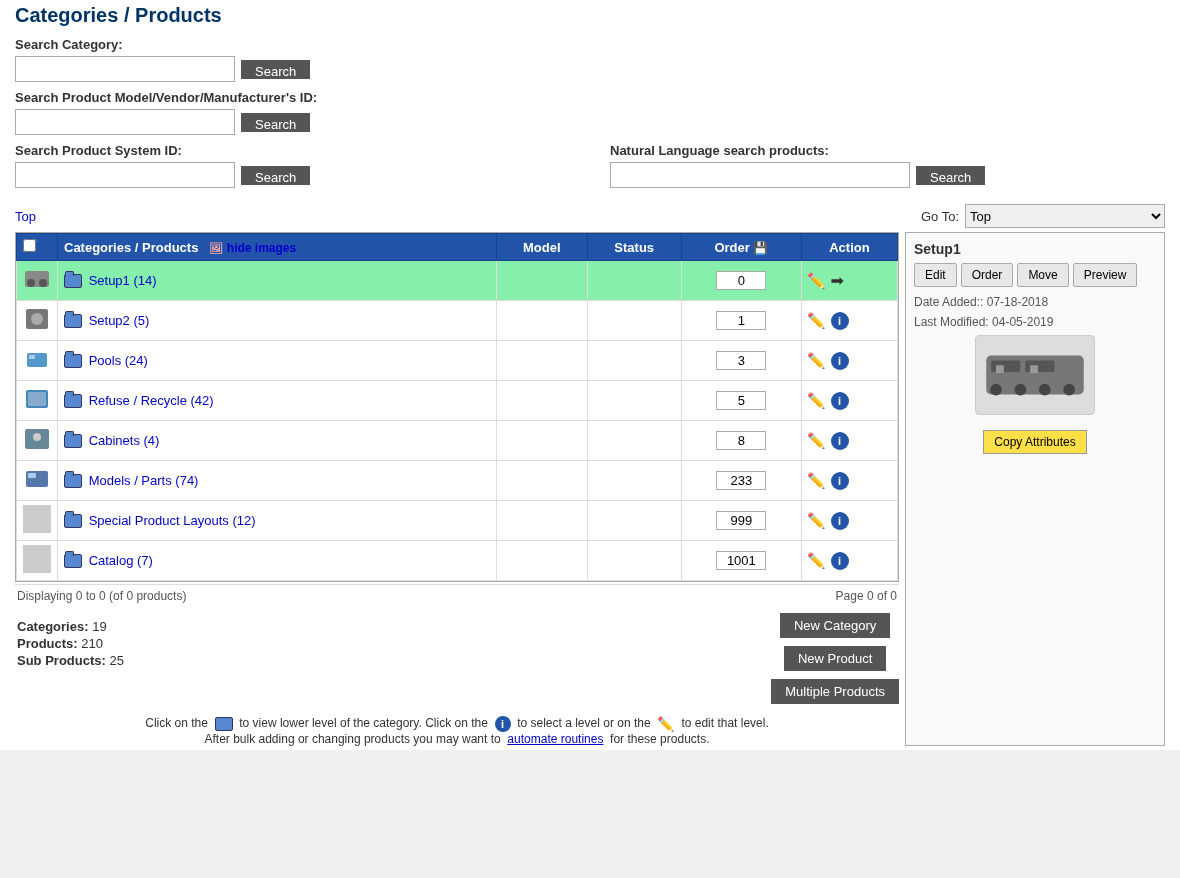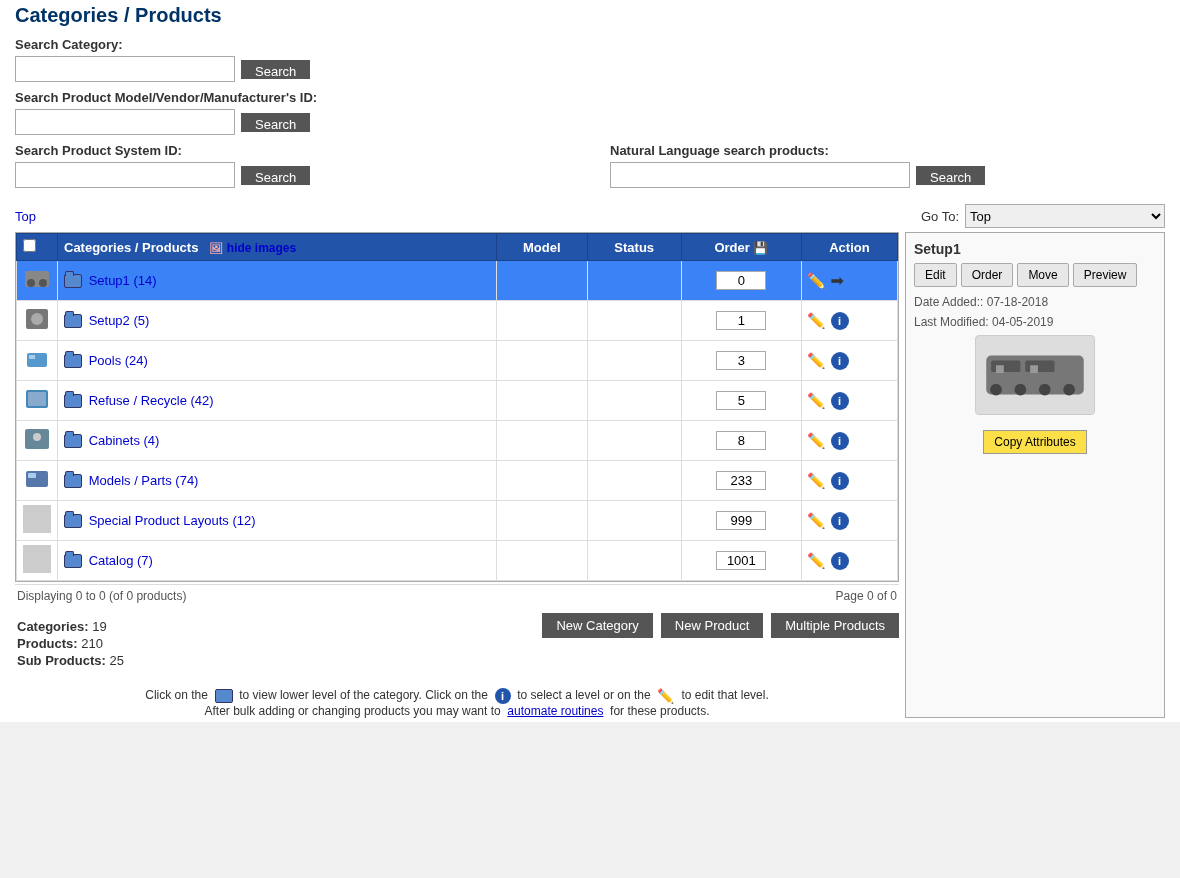--- a/index.html
+++ b/index.html
@@ -17,21 +17,21 @@
     .goto-row { display: flex; justify-content: space-between; align-items: center; margin: 8px 0 4px 0; }
     .goto-select { height: 24px; font-size: 13px; border: 1px solid #aaa; width: 200px; }
     .main-area { display: flex; gap: 0; }
     .table-section { flex: 1; min-width: 0; }
     .side-panel { width: 260px; min-width: 260px; border: 1px solid #aaa; padding: 8px; background: #f9f9f9; margin-left: 6px; }
     .cat-table { width: 100%; border-collapse: collapse; }
     .cat-table thead tr { background: #2255aa; color: #fff; }
     .cat-table thead th { padding: 5px 6px; text-align: left; font-size: 13px; border: 1px solid #1a4488; }
     .cat-table thead th.center { text-align: center; }
     .cat-table tbody tr { background: #fff; }
-    .cat-table tbody tr.selected-row { background: #3b82f6; margin-left: 40px; }
+    .cat-table tbody tr.selected-row { background: #86efac; margin-left: 40px; }
     .cat-table td { padding: 4px 6px; border: 1px solid #ddd; vertical-align: middle; }
     .cat-table td.order-cell { text-align: center; }
     .order-input { width: 50px; border: 1px solid #aaa; text-align: center; font-size: 13px; padding: 1px 2px; }
     .folder-icon { display: inline-block; width: 18px; height: 14px; background: #5588cc; border: 1px solid #336; border-radius: 2px; position: relative; vertical-align: middle; margin-right: 3px; }
     .folder-icon::before { content: ''; position: absolute; top: -4px; left: 0; width: 7px; height: 4px; background: #5588cc; border-radius: 2px 2px 0 0; border: 1px solid #336; border-bottom: none; }
     .cat-link { color: #00c; text-decoration: none; font-size: 13px; }
     .thumb-cell { width: 30px; padding: 2px; }
     .thumb-placeholder { width: 28px; height: 28px; background: #ccc; display: inline-block; }
     .action-icons { display: flex; align-items: center; gap: 4px; }
     .info-icon { display: inline-block; width: 18px; height: 18px; border-radius: 50%; background: #2255aa; color: #fff; text-align: center; line-height: 18px; font-size: 11px; font-weight: bold; cursor: pointer; }
@@ -289,21 +289,21 @@
           </div>
           <div>
             <strong>Products:</strong>
             <span>210</span>
           </div>
           <div>
             <strong>Sub Products:</strong>
             <span>25</span>
           </div>
         </div>
-        <div class="btn-row" style="margin-top:0; align-items:center;">
+        <div class="btn-row" style="margin-top:0; align-items:center;flex-direction:column;">
           <button class="btn-action">New Category</button>
           <button class="btn-action">New Product</button>
           <button class="btn-action">Multiple Products</button>
         </div>
       </div>
 
       <div class="help-text">
         <div>
           <span>Click on the</span>
           &nbsp;<span style="display:inline-block;width:18px;height:14px;background:#5588cc;border:1px solid #336;border-radius:2px;vertical-align:middle;"></span>&nbsp;

